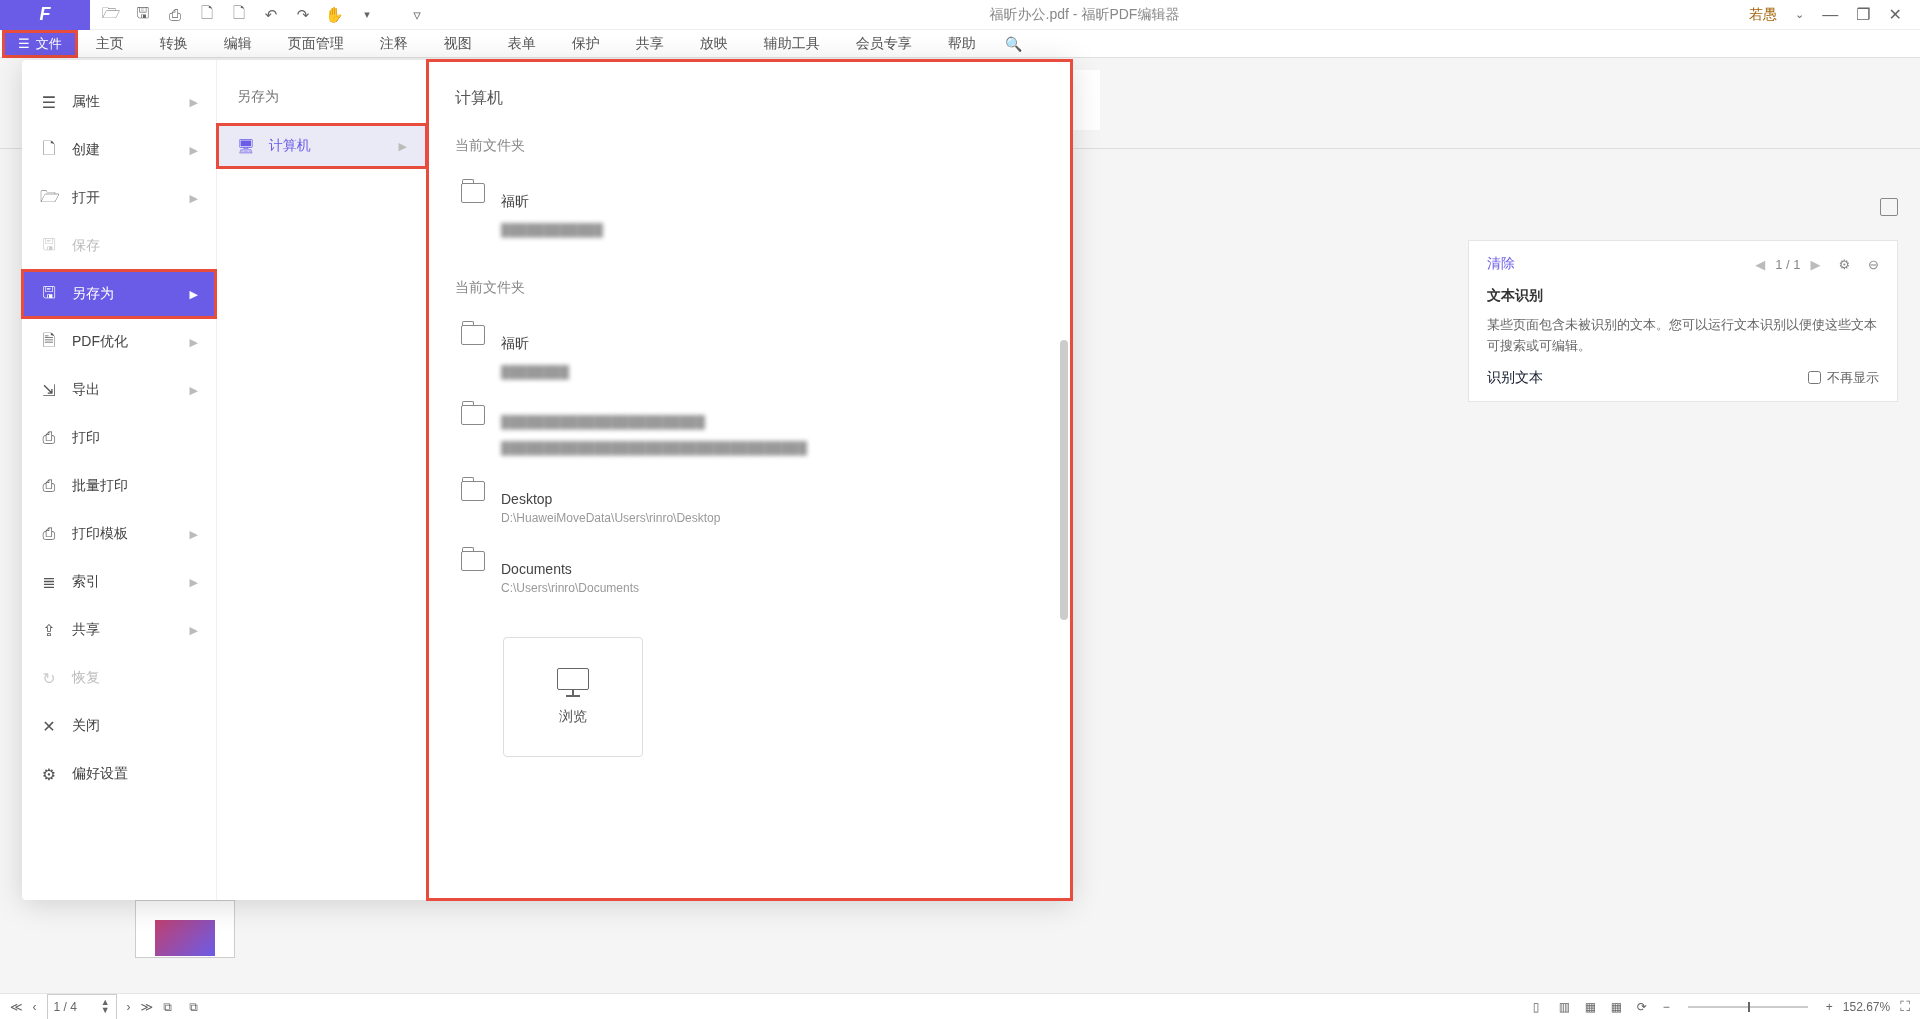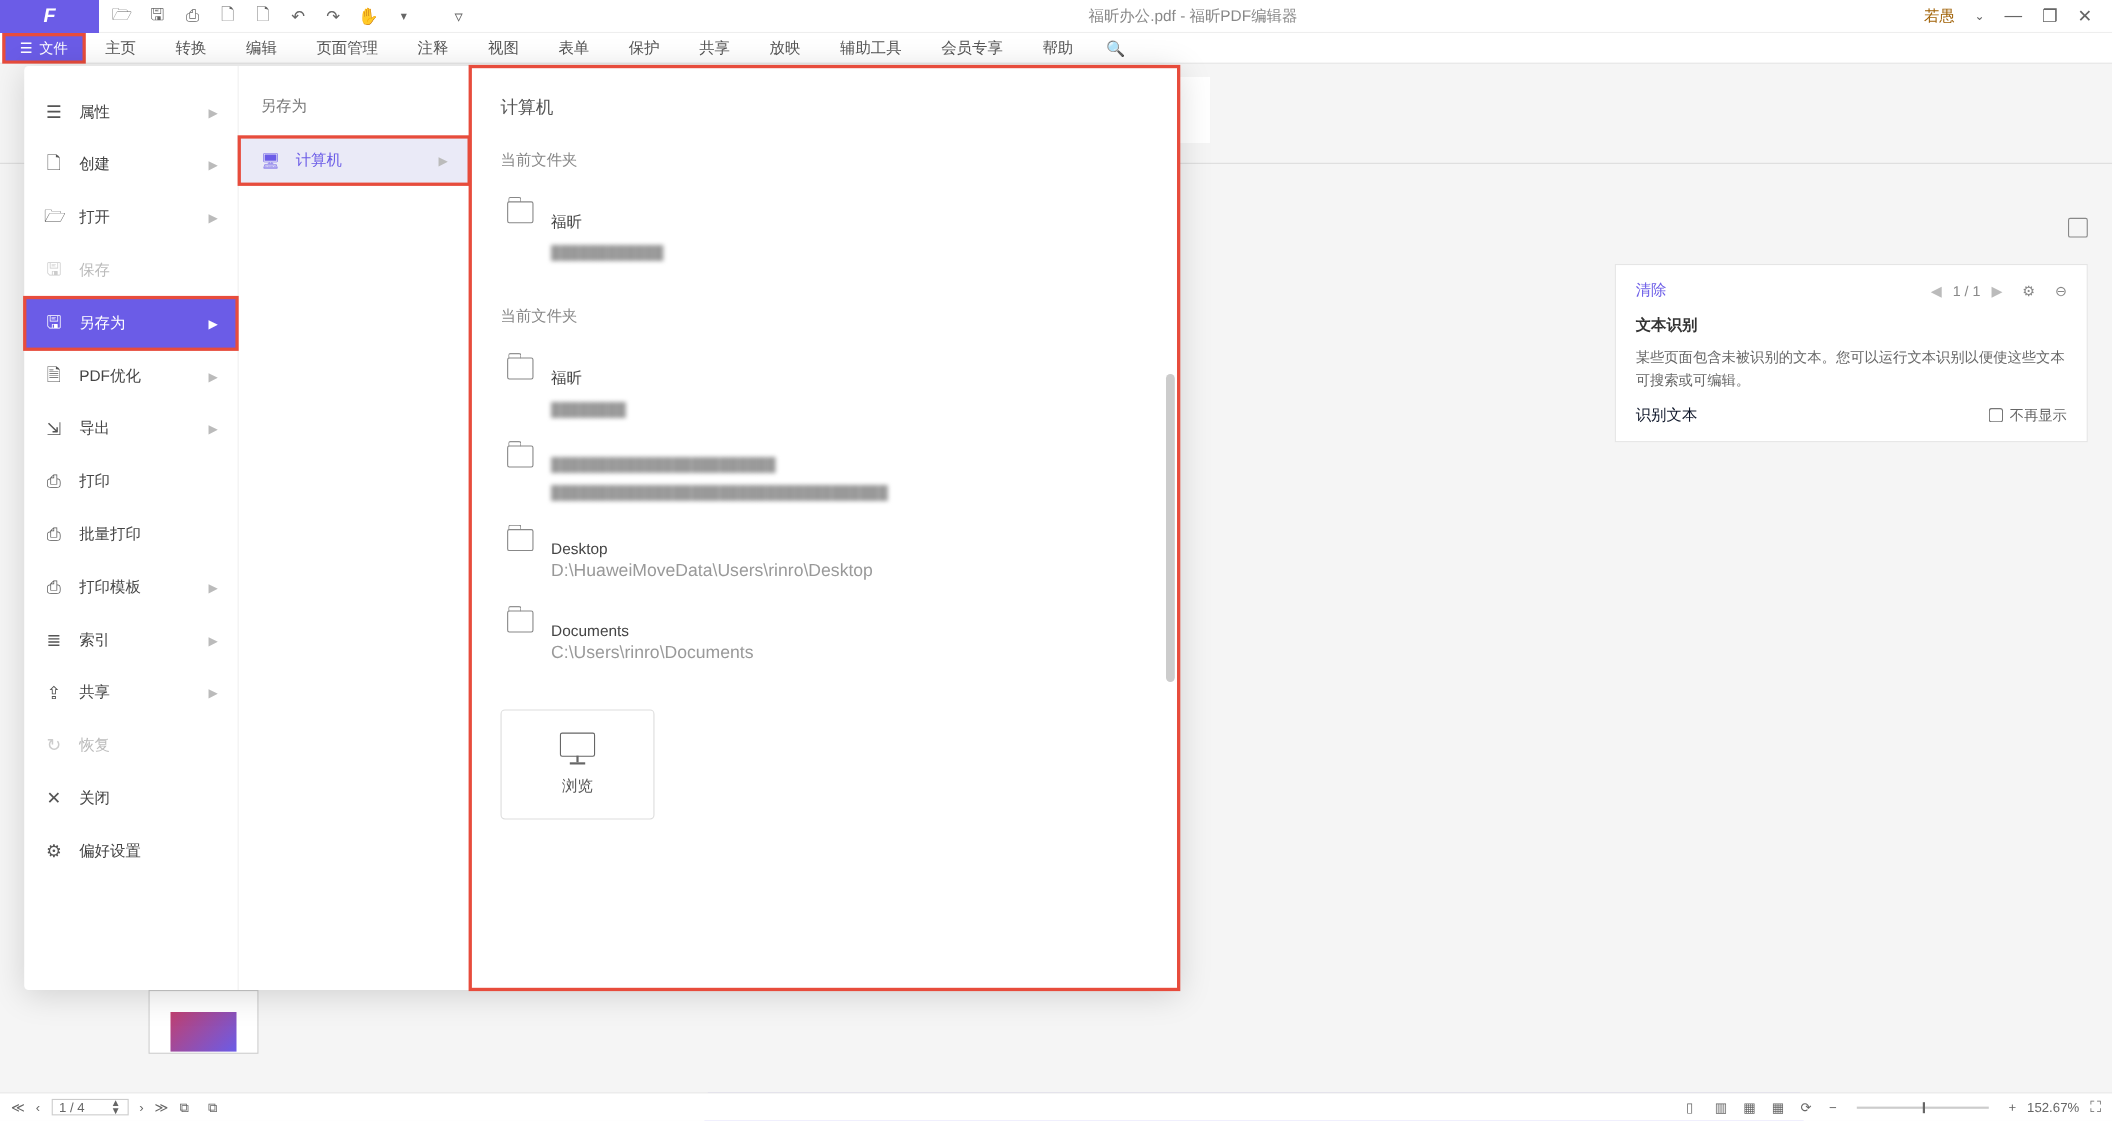--- a/index.html
+++ b/index.html
@@ -43,24 +43,24 @@
 .sub-item.hl { outline: 3px solid #e74c3c; outline-offset: -2px; }
 
 .detail-col { flex: 1; padding: 28px 28px; position: relative; }
 .detail-col.hl { outline: 3px solid #e74c3c; outline-offset: -2px; }
 .detail-title { font-size: 16px; color: #555; margin-bottom: 28px; }
 .section-label { font-size: 14px; color: #888; margin-bottom: 16px; }
 .folder-row { display: flex; align-items: flex-start; gap: 16px; padding: 10px 6px; cursor: pointer; margin-bottom: 4px; }
 .folder-icon { width: 24px; height: 20px; border: 1.5px solid #888; border-radius: 2px; position: relative; flex-shrink: 0; margin-top: 2px; }
 .folder-icon::before { content: ""; position: absolute; top: -5px; left: 0; width: 10px; height: 4px; border: 1.5px solid #888; border-bottom: none; border-radius: 2px 2px 0 0; }
 .folder-info .name { font-size: 14px; color: #444; margin-top: 12px; }
-.folder-info .path { font-size: 16px; color: #999; margin-top: 4px; }
+.folder-info .path { font-size: 12px; color: #999; margin-top: 4px; }
 .folder-info .name.blur { filter: blur(2px); color: #999; font-size: 12px; }
 .spacer { height: 28px; }
-.browse-btn { width: 140px; height: 100px; border: 1px solid #ddd; border-radius: 4px; display: flex; flex-direction: column; align-items: center; justify-content: center; gap: 18px; cursor: pointer; }
+.browse-btn { width: 140px; height: 120px; border: 1px solid #ddd; border-radius: 4px; display: flex; flex-direction: column; align-items: center; justify-content: center; gap: 18px; cursor: pointer; margin-left: 48px; }
 .monitor-icon { width: 32px; height: 22px; border: 1.5px solid #666; border-radius: 2px; position: relative; }
 .monitor-icon::after { content: ""; position: absolute; bottom: -8px; left: 50%; transform: translateX(-50%); width: 14px; height: 2px; background: #666; }
 .monitor-icon::before { content: ""; position: absolute; bottom: -6px; left: 50%; transform: translateX(-50%); width: 2px; height: 6px; background: #666; }
 .browse-label { font-size: 14px; color: #555; }
 .detail-scrollbar { position: absolute; right: 4px; top: 280px; width: 8px; height: 280px; background: #ccc; border-radius: 4px; }
 
 
 .doc-bg { position: absolute; top: 58px; left: 0; right: 0; bottom: 26px; background: #f5f5f5; }
 .ribbon-content-hint { position: absolute; top: 70px; left: 1050px; width: 50px; height: 60px; color: #666; font-size: 13px; line-height: 1.5; padding: 18px 4px; background: #fff; }
 .ribbon-bottom-border { position: absolute; top: 148px; left: 0; right: 0; height: 1px; background: #ddd; }
@@ -72,21 +72,21 @@
 .ocr-pager .nav { color: #bbb; cursor: pointer; }
 .ocr-pager .gear, .ocr-pager .close { color: #888; cursor: pointer; margin-left: 8px; }
 .ocr-title { font-weight: 600; color: #333; margin-bottom: 10px; }
 .ocr-body { color: #666; font-size: 13px; line-height: 1.6; margin-bottom: 12px; }
 .ocr-bottom { display: flex; align-items: center; justify-content: space-between; }
 .ocr-link { color: #0f172a; cursor: pointer; }
 .ocr-check { display: flex; align-items: center; gap: 6px; color: #666; font-size: 13px; }
 
 
 .statusbar { position: absolute; bottom: 0; left: 0; right: 0; height: 26px; background: #fff; border-top: 1px solid #e5e5e5; display: flex; align-items: center; padding: 0 10px; font-size: 12px; color: #666; gap: 10px; }
-.statusbar .page-input { width: 70px; height: 15px; border: 1px solid #ccc; font-size: 12px; padding: 0 6px; display: flex; align-items: center; justify-content: space-between; }
+.statusbar .page-input { width: 70px; height: 26px; border: 1px solid #ccc; font-size: 12px; padding: 0 6px; display: flex; align-items: center; justify-content: space-between; }
 .statusbar .sep { flex: 1; }
 .statusbar .view-icon { width: 16px; height: 14px; cursor: pointer; color: #666; }
 .zoom-slider { width: 120px; height: 2px; background: #ccc; position: relative; margin: 0 8px; }
 .zoom-slider::after { content: ""; position: absolute; top: -4px; left: 50%; width: 2px; height: 10px; background: #666; }
 .zoom-val { font-size: 12px; }
 .fullscreen-icon { font-size: 14px; cursor: pointer; }
 
 
 .blob { position: absolute; top: 830px; left: 640px; width: 1000px; height: 400px; background: #6b5ce7; border-radius: 200px 200px 0 0; z-index: -1; }
 .thumb-num { position: absolute; top: 870px; left: 185px; font-size: 13px; color: #777; }

